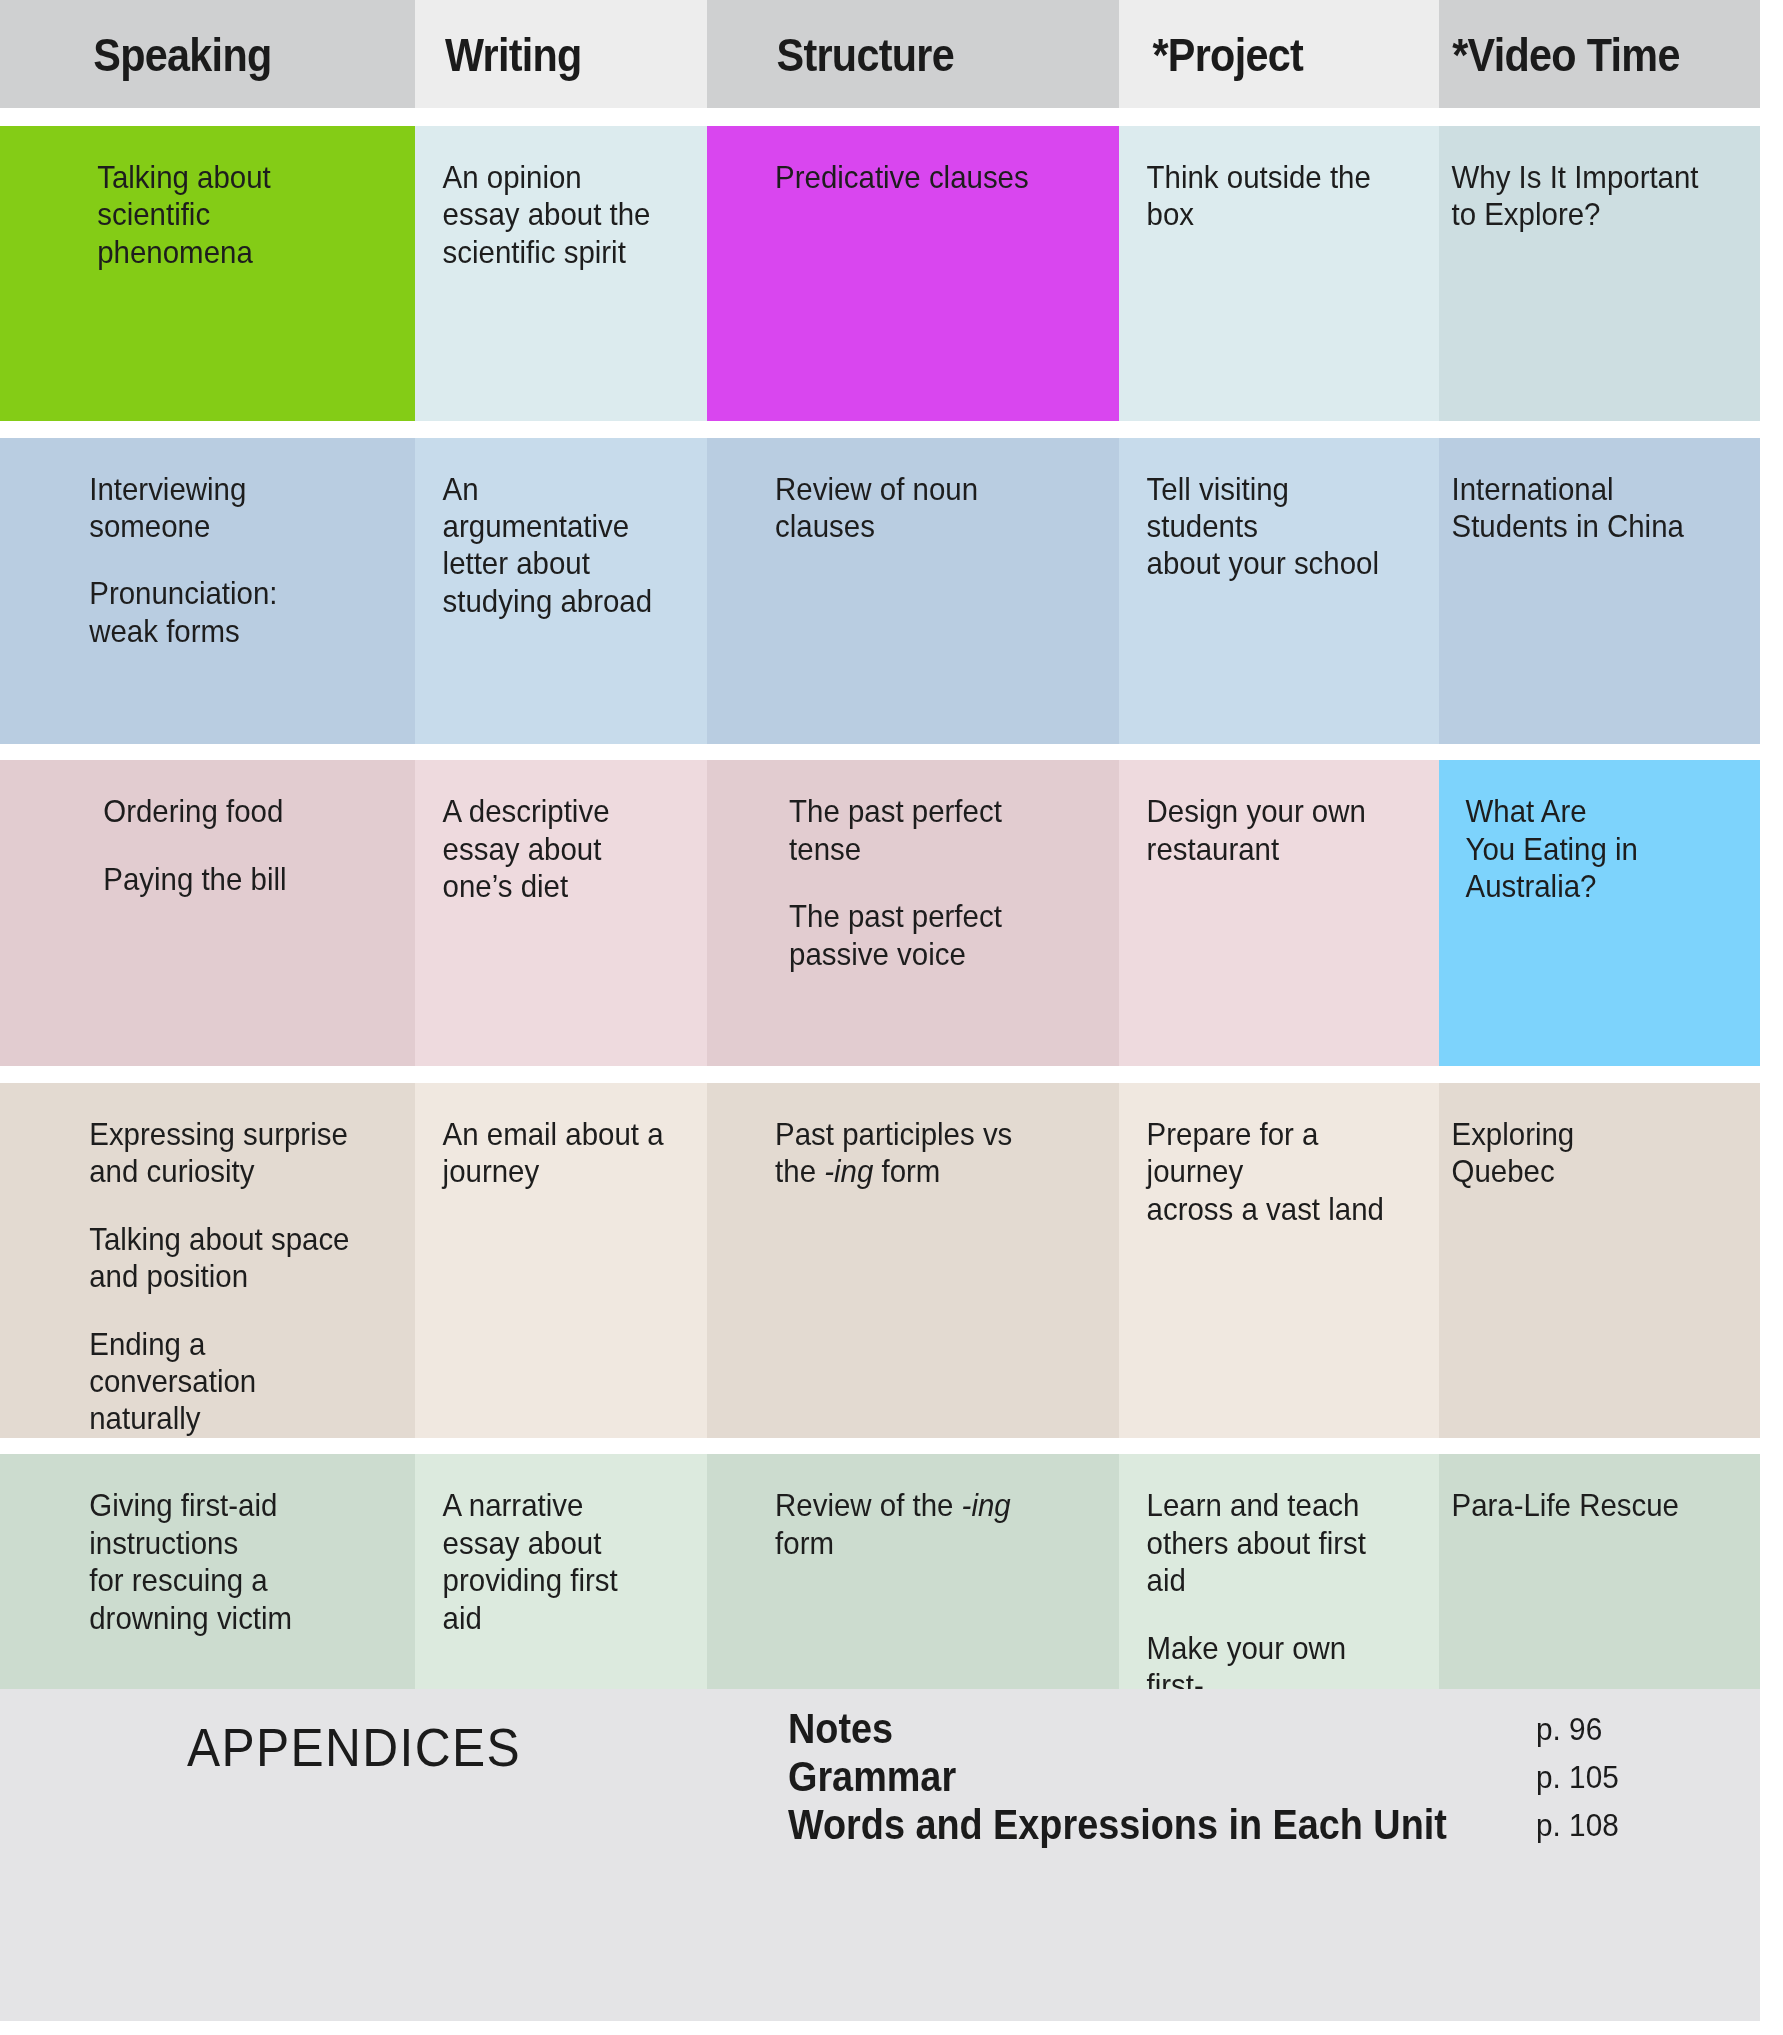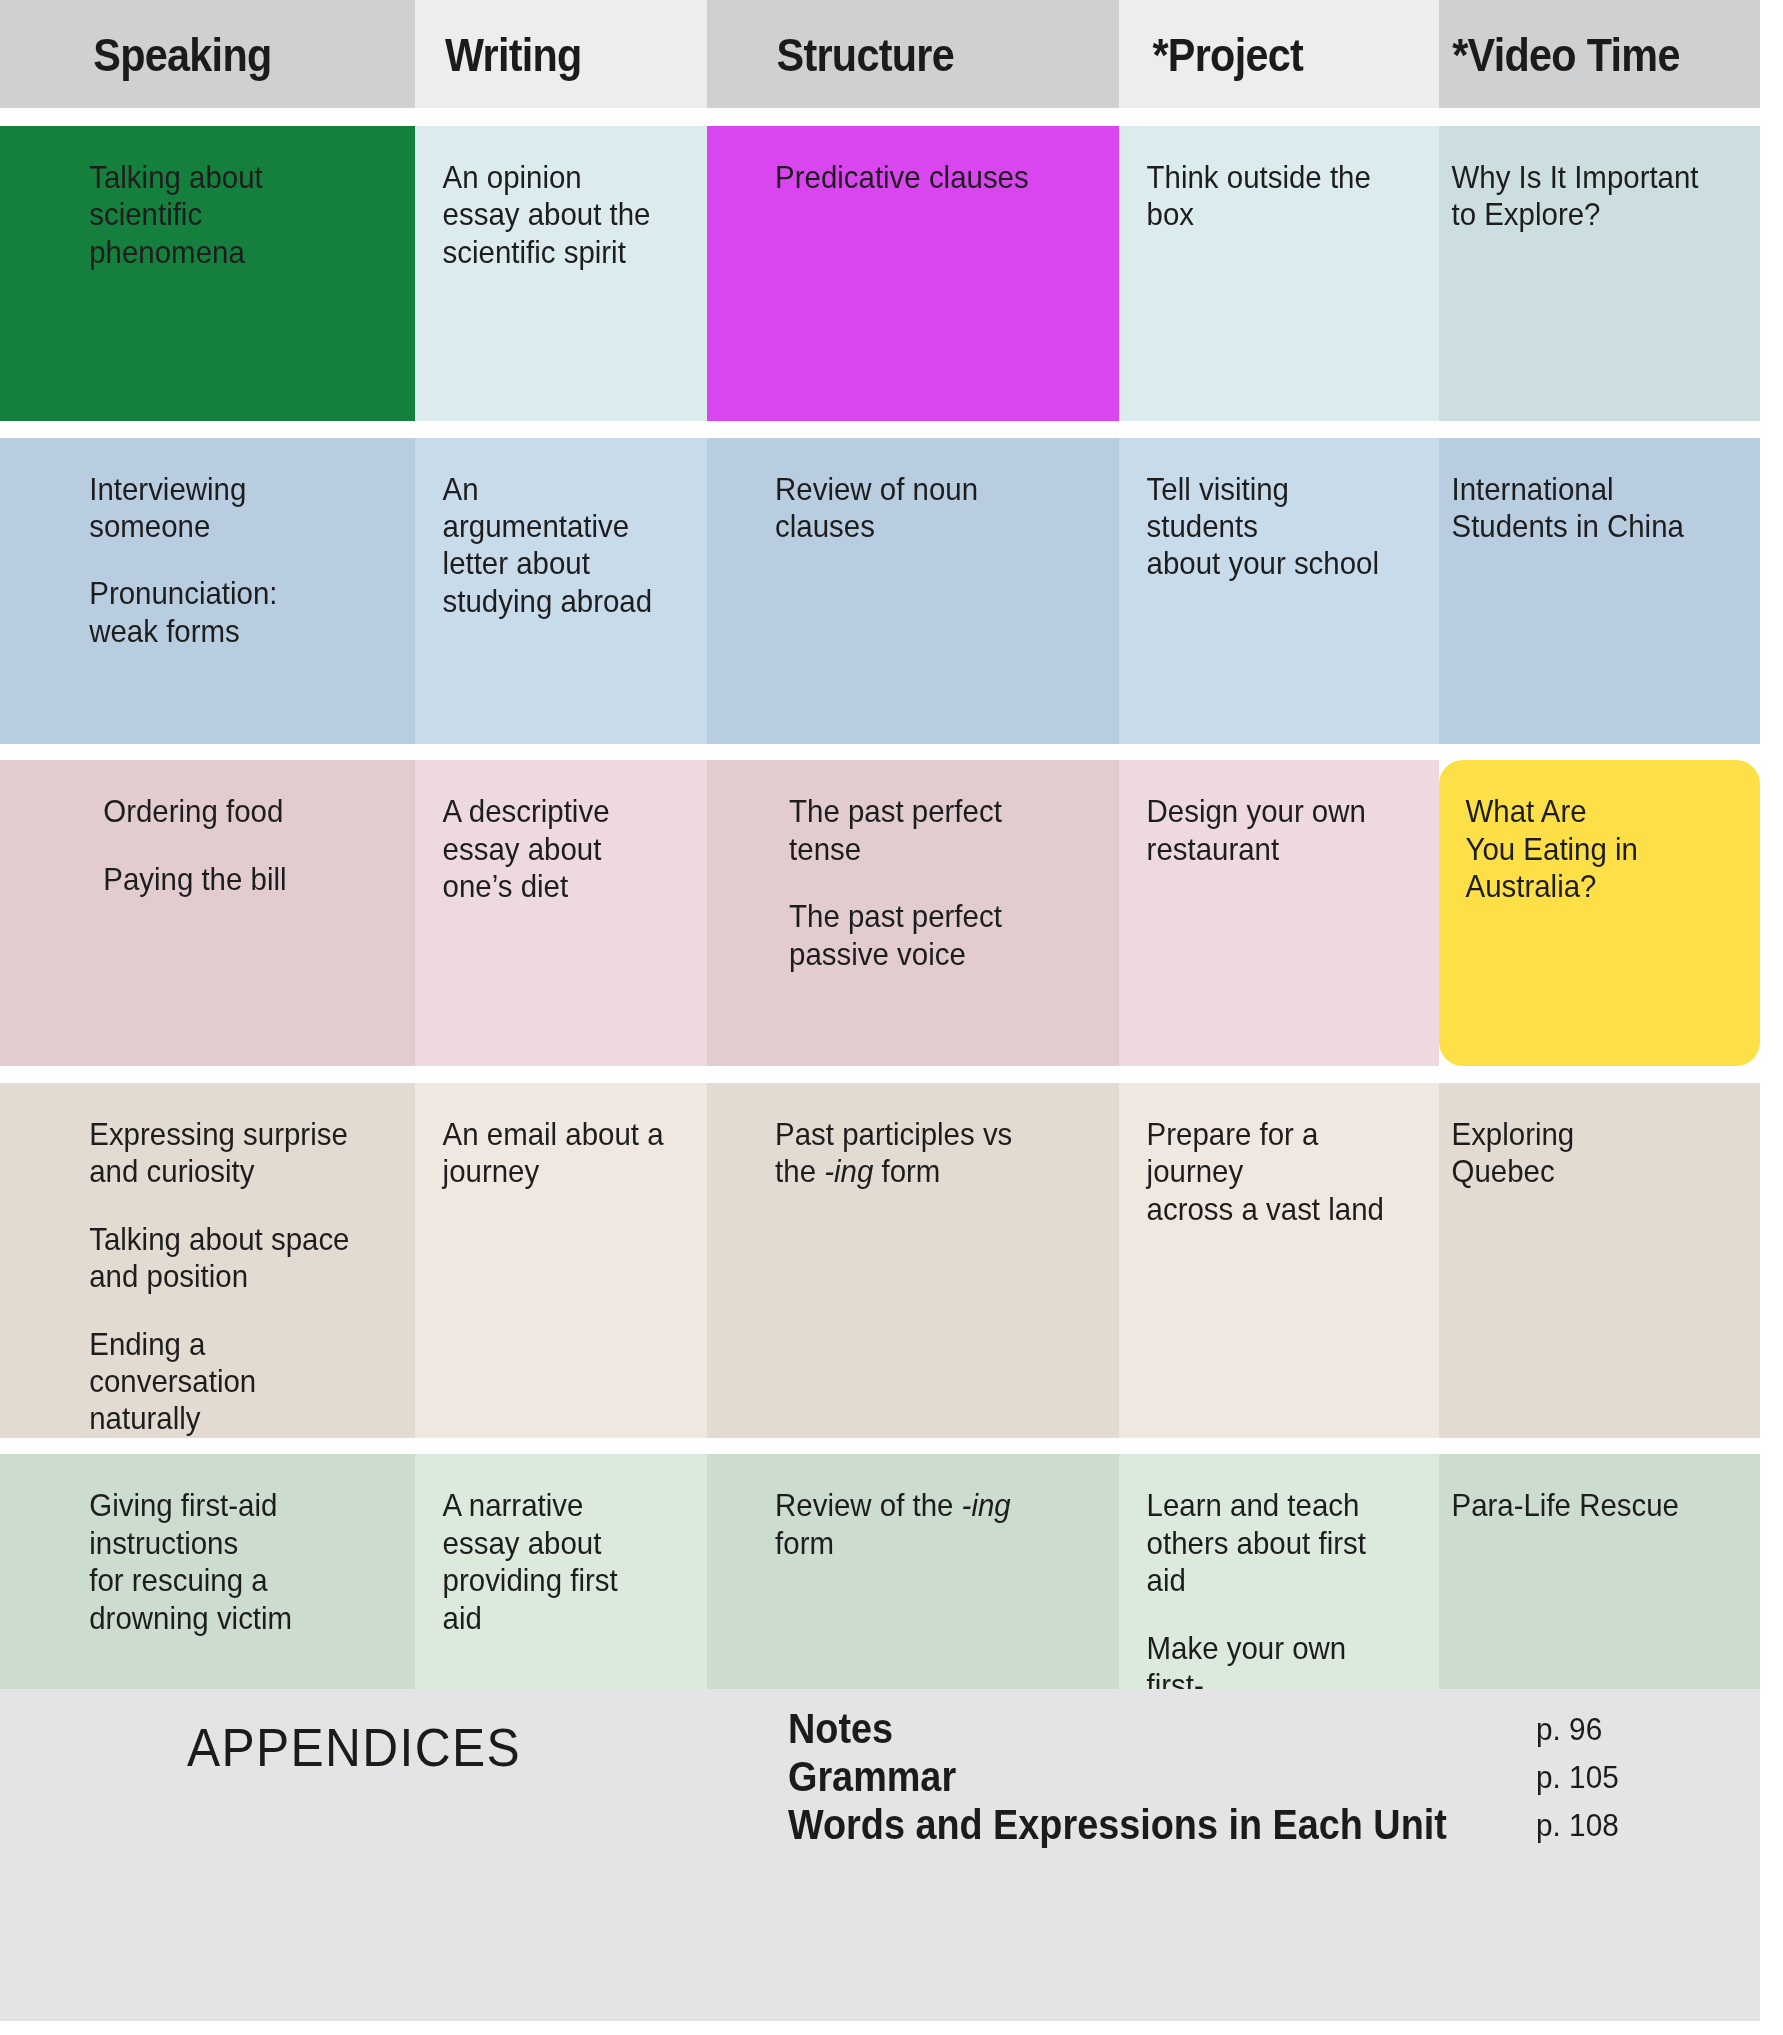--- a/index.html
+++ b/index.html
@@ -223,21 +223,21 @@
 
     <tr class="gap-row">
       <td></td>
       <td></td>
       <td></td>
       <td></td>
       <td></td>
     </tr>
 
     <tr class="body-row r1 row-h1">
-      <td class="b1 tone-a" style="background: #15803d;">
+      <td class="b1 tone-a" style="background: #84cc16; padding-left: 8px;">
         <div class="cell-inner">
           <div class="cell-block">Talking about
 scientific
 phenomena</div>
         </div>
       </td>
       <td class="b2 tone-b" style="background: rgb(220, 235, 238);">
         <div class="cell-inner">
           <div class="cell-block">An opinion
 essay about the
@@ -334,21 +334,21 @@
           <div class="cell-block">The past perfect
 passive voice</div>
         </div>
       </td>
       <td class="b4 tone-b" style="background: rgb(238, 218, 222);">
         <div class="cell-inner">
           <div class="cell-block">Design your own
 restaurant</div>
         </div>
       </td>
-      <td class="b5 tone-a" style="background: #fde047; border-radius: 24px;">
+      <td class="b5 tone-a" style="background: #7dd3fc;">
         <div class="cell-inner">
           <div class="cell-block">What Are
 You Eating in
 Australia?</div>
         </div>
       </td>
     </tr>
 
     <tr class="gap-row-sm">
       <td></td>

